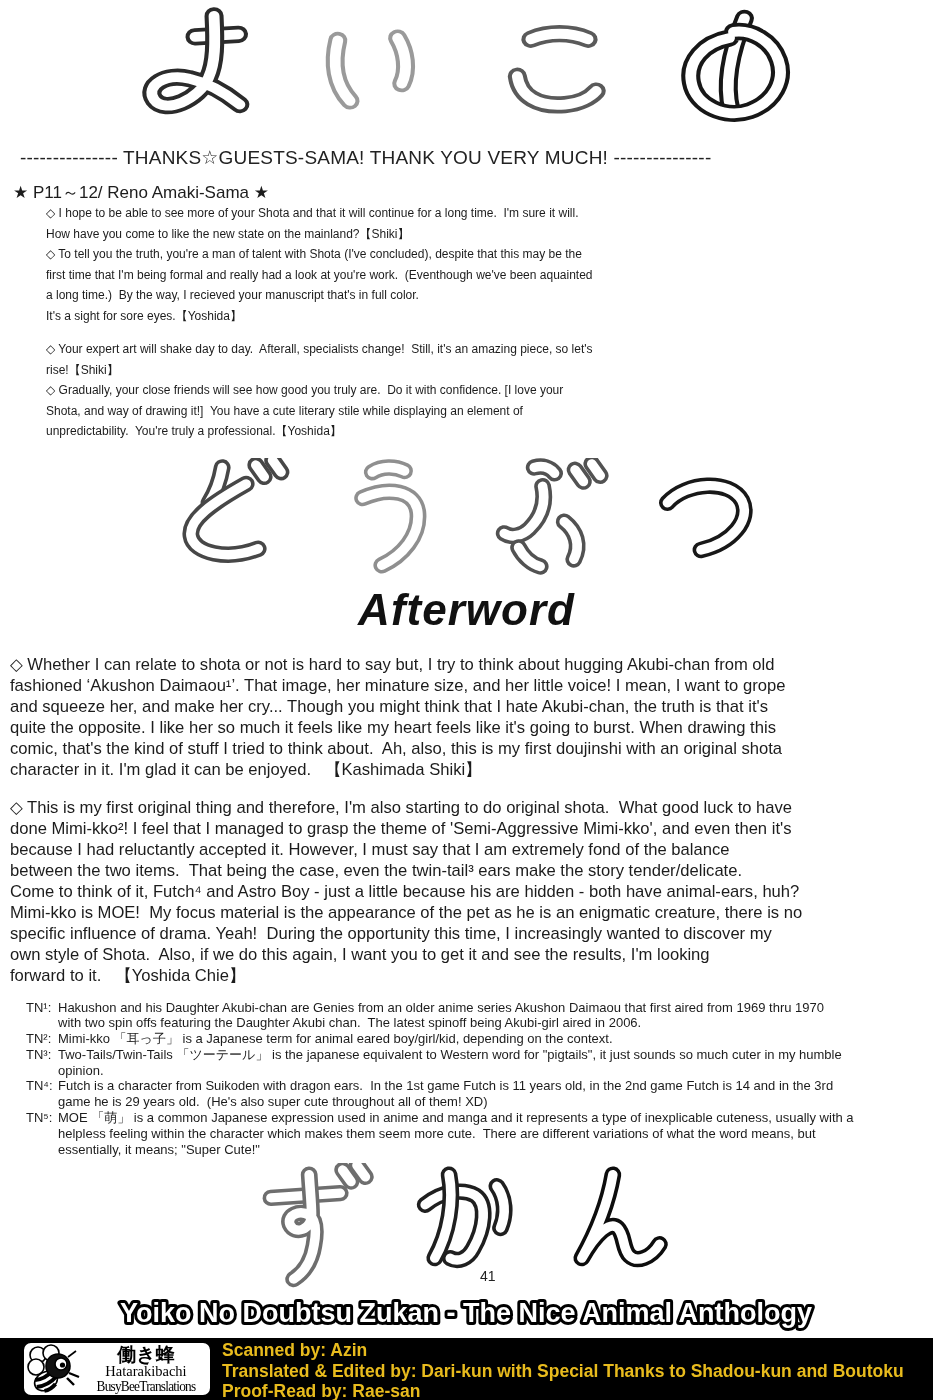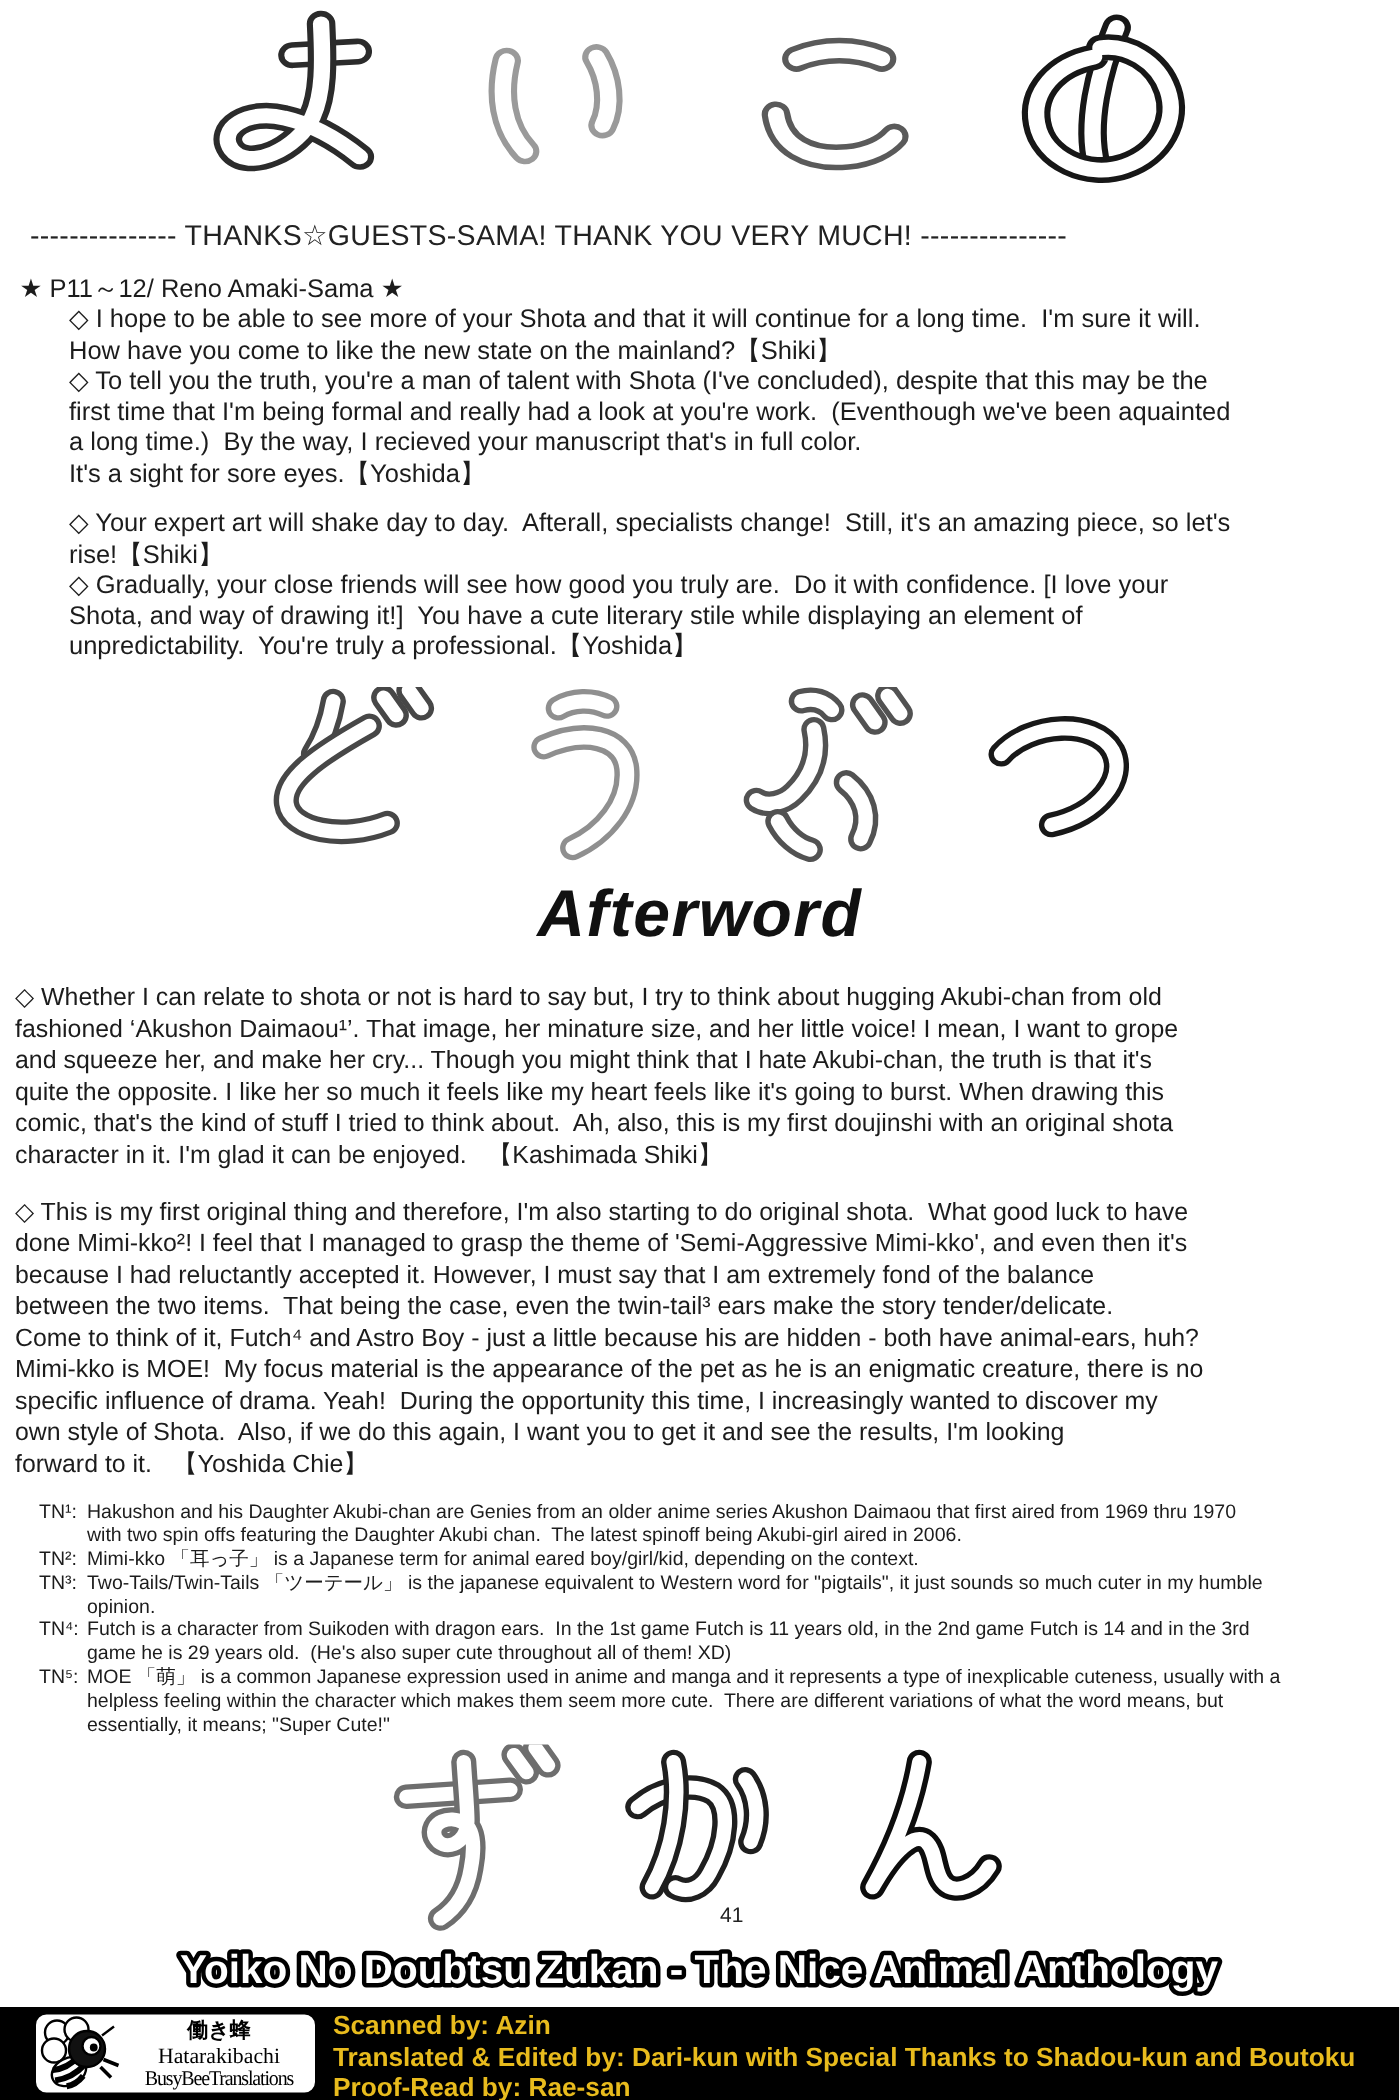--- a/index.html
+++ b/index.html
@@ -27,21 +27,21 @@
   }
   .guest-section { margin: 13px 10px 0 13px; }
   .guest-header {
     font-size: 17px;
     line-height: 21px;
     white-space: pre-wrap;
   }
   .comment {
     margin-left: 33px;
     margin-right: 4px;
-    font-size: 17px;
+    font-size: 12px;
     line-height: 20.5px;
     white-space: pre-wrap;
   }
   .afterword-heading {
     text-align: center;
     font-size: 44px;
     font-weight: bold;
     font-style: italic;
     line-height: 48px;
     margin-top: -4px;
@@ -85,21 +85,21 @@
     left: 22px; top: 3px;
     width: 190px; height: 56px;
     background: #ffffff;
     border: 2px solid #000;
     border-radius: 9px;
     display: flex;
     align-items: center;
   }
   .logo-bee { flex: 0 0 58px; height: 52px; }
   .logo-text { flex: 1; text-align: center; font-family: "Liberation Serif", "DejaVu Serif", serif; color: #000; }
-  .logo-jp { font-size: 14px; font-weight: bold; line-height: 19px; }
+  .logo-jp { font-size: 19px; font-weight: bold; line-height: 19px; }
   .logo-romaji { font-size: 14.5px; line-height: 15px; }
   .logo-name { font-size: 14px; line-height: 15px; letter-spacing: -0.8px; transform: scaleX(0.95); transform-origin: center; }
   #credits-svg { position: absolute; left: 220px; top: 0; }
 </style>
 </head>
 <body>
 
 <div class="page">
 
   <svg id="title-top" class="title-svg" width="680" height="138" viewBox="0 0 500 112" preserveAspectRatio="none">

